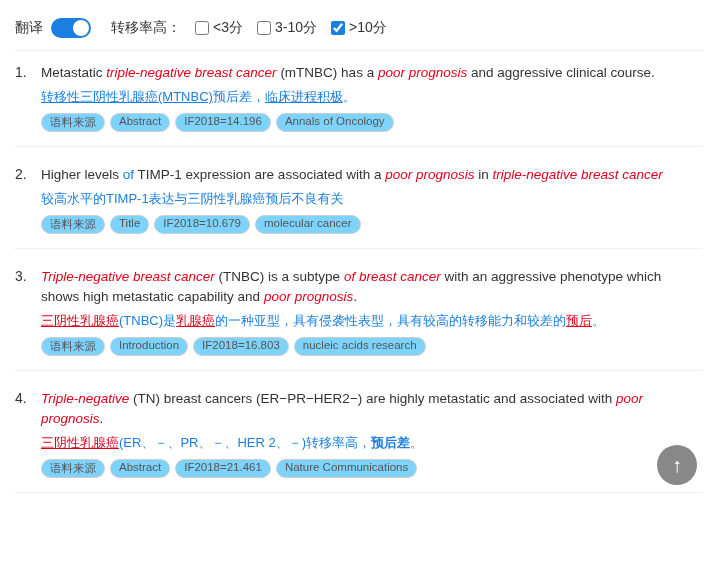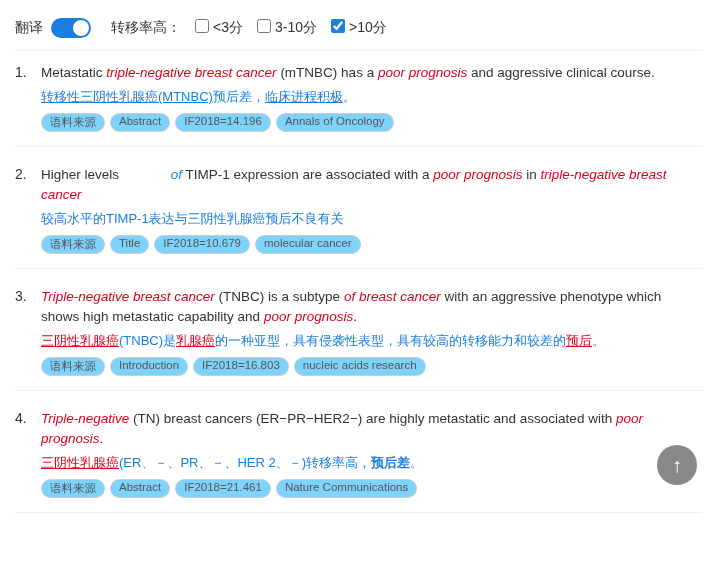--- a/index.html
+++ b/index.html
@@ -58,21 +58,21 @@
       display: flex;
       align-items: center;
       gap: 14px;
     }
     .filter-label {
       font-size: 14px;
       color: #333;
     }
     .filter-option {
       display: flex;
-      align-items: flex-start;
+      align-items: center;
       gap: 4px;
       font-size: 14px;
     }
     .filter-option input[type="checkbox"] {
       width: 14px;
       height: 14px;
     }
     .filter-option.checked-blue input[type="checkbox"] {
       accent-color: #1a7fe0;
     }
@@ -119,21 +119,21 @@
       border: 1px solid #ccc;
       border-radius: 10px;
       padding: 1px 8px;
       font-size: 11.5px;
       color: #555;
       background: #7dd3fc;
     }
 
     
     .italic-red { font-style: italic; color: #e0001b; }
-    .italic-blue { font-style: italic; color: #1a7fe0; margin-left: 48px; }
+    .italic-blue { color: #1a7fe0; }
     .underline-blue { text-decoration: underline; color: #1a7fe0; text-align: center; }
     .zh-red { color: #e0001b; text-decoration: underline; }
 
     
     .scroll-top {
       position: fixed;
       right: 20px;
       bottom: 80px;
       width: 40px;
       height: 40px;

